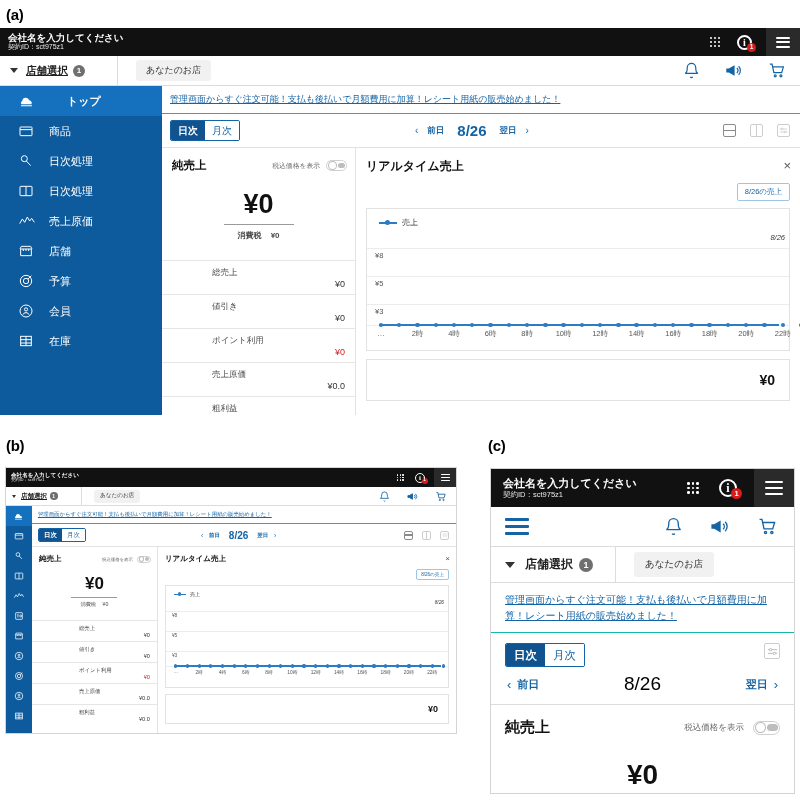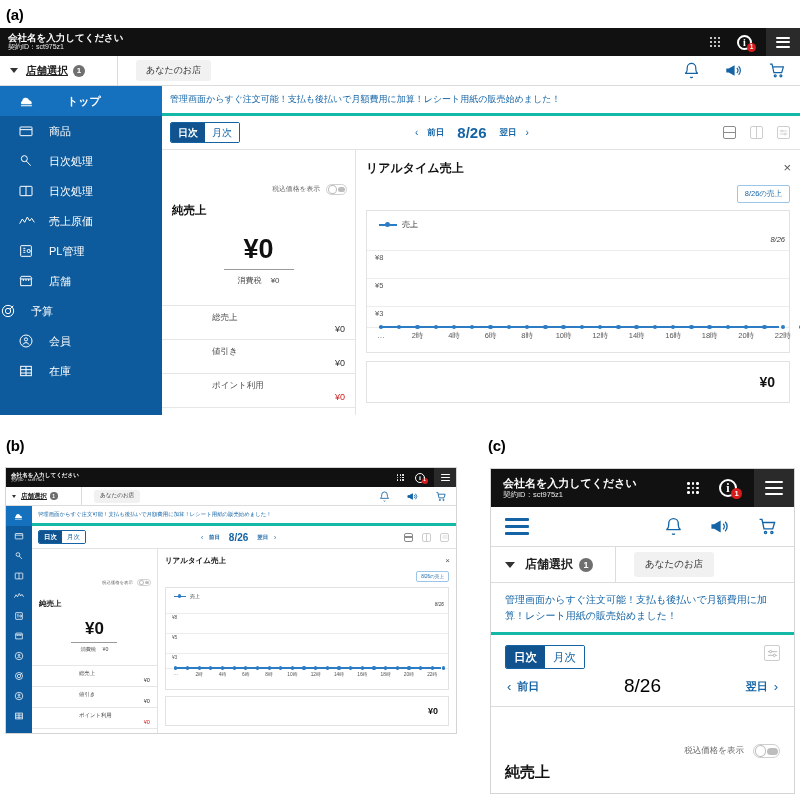--- a/index.html
+++ b/index.html
@@ -77,22 +77,22 @@
   .sidebar { background: #0d5a9c; display: flex; flex-direction: column; }
   .side-item {
     display: flex; align-items: center; color: #fff; white-space: nowrap;
   }
   .side-item.active { background: #1570bd; }
   .side-item svg { display: block; flex: none; }
 
   
   .content { background: #fff; display: flex; flex-direction: column; overflow: hidden; }
   .notice {
-    color: #1464a5; 
-    border-bottom: 3px solid #14b8a6; white-space: nowrap; overflow: hidden;
+    color: #1464a5; text-decoration: underline;
+    border-bottom: 1px solid #14b8a6; white-space: nowrap; overflow: hidden;
   }
   .notice.wrap { white-space: normal; }
 
   .period-row { display: flex; align-items: center; border-bottom: 1px solid #e2e2e2; }
   .seg { display: flex; border: 1px solid #1464a5; border-radius: 2px; overflow: hidden; }
   .seg span { display: flex; align-items: center; justify-content: center; }
   .seg .on { background: #10538f; color: #fff; font-weight: bold; }
   .seg .off { background: #fff; color: #1464a5; }
 
   .datenav { display: flex; align-items: center; justify-content: center; color: #1464a5; }
@@ -102,21 +102,21 @@
   .layout-icons { margin-left: auto; display: flex; align-items: center; }
   .li-box { border: 1.6px solid #8b8b8b; border-radius: 2px; position: relative; }
   .li-box.dim { border-color: #cdcdcd; }
   .li-box .hline { position: absolute; left: 0; right: 0; height: 1.6px; background: #8b8b8b; top: 50%; margin-top: -0.8px; }
   .li-box .vline { position: absolute; top: 0; bottom: 0; width: 1.6px; background: #cdcdcd; left: 50%; margin-left: -0.8px; }
 
   .body-split { display: flex; flex: 1; min-height: 0; }
 
   .net-panel { border-right: 1px solid #e2e2e2; display: flex; flex-direction: column; }
   .net-head { display: flex; align-items: center; justify-content: space-between; }
-  .net-title { font-weight: bold; color: #111; margin-top: 43px; }
+  .net-title { font-weight: bold; color: #111; }
   .tax-label { color: #6a6a6a; }
   .switch { background: #fff; border: 1px solid #cfcfcf; border-radius: 999px; display: flex; align-items: center; }
   .switch .knob { background: #fff; border: 1px solid #bdbdbd; border-radius: 50%; }
   .switch .track-fill { background: #bdbdbd; border-radius: 999px; }
 
   .big-amount { text-align: center; font-weight: bold; color: #111; }
   .tax-rule { border-top: 1px solid #9a9a9a; margin: 0 auto; }
   .tax-line { text-align: center; color: #4a4a4a; }
 
   .kv-row { border-top: 1px solid #e6e6e6; }
@@ -244,35 +244,27 @@
           <span style="margin-left:15px;">日次処理</span>
         </div>
         <div class="side-item" style="height:30px; padding-left:18px; font-size:11px;">
           <svg width="18" height="16" viewBox="0 0 26 24" fill="none" stroke="#fff" stroke-width="1.5">
               <path d="M2 16l4-7 3.5 5 4-8 3.5 6 3-4 4 6"></path>
             </svg>
           <span style="margin-left:13px;">売上原価</span>
         </div>
         <div class="side-item" style="height:30px; padding-left:18px; font-size:11px;">
           <svg width="16" height="16" viewBox="0 0 24 24" fill="none" stroke="#fff" stroke-width="1.5">
-              <rect x="4" y="4" width="16" height="16" rx="1"></rect>
-              <path d="M8 8h3M8 11h3M8 14h3"></path>
-              <circle cx="16" cy="12" r="2.4"></circle>
-            </svg>
-          <span style="margin-left:15px;">PL管理</span>
-        </div>
-        <div class="side-item" style="height:30px; padding-left:18px; font-size:11px;">
-          <svg width="16" height="16" viewBox="0 0 24 24" fill="none" stroke="#fff" stroke-width="1.5">
               <path d="M4 9h16v10H4z"></path>
               <path d="M3 9l2-4h14l2 4"></path>
               <path d="M8 9v3M12 9v3M16 9v3"></path>
             </svg>
           <span style="margin-left:15px;">店舗</span>
         </div>
-        <div class="side-item" style="height:30px; padding-left:0; font-size:11px;">
+        <div class="side-item" style="height:30px; padding-left:18px; font-size:11px;">
           <svg width="16" height="16" viewBox="0 0 24 24" fill="none" stroke="#fff" stroke-width="1.5">
               <circle cx="12" cy="12" r="8.5"></circle>
               <circle cx="12" cy="12" r="4"></circle>
               <path d="M15 9l5-5"></path>
             </svg>
           <span style="margin-left:15px;">予算</span>
         </div>
         <div class="side-item" style="height:30px; padding-left:18px; font-size:11px;">
           <svg width="16" height="16" viewBox="0 0 24 24" fill="none" stroke="#fff" stroke-width="1.5">
               <circle cx="12" cy="12" r="9"></circle>
@@ -331,21 +323,21 @@
               <span style="display:flex; align-items:center; gap:6px;">
                 <span class="tax-label" style="font-size:6.8px;">税込価格を表示</span>
                 <span class="switch" style="width:21px;height:11px;padding:1px;">
                   <span class="knob" style="width:9px;height:9px;"></span>
                   <span class="track-fill" style="width:8px;height:5px;margin-left:1px;"></span>
                 </span>
               </span>
             </div>
             <div class="big-amount" style="font-size:27px; margin-top:16px;">¥0</div>
             <div class="tax-rule" style="width:70px; margin-top:4px;"></div>
-            <div class="tax-line" style="font-size:8px; margin-top:5px;">
+            <div class="tax-line" style="font-size:8px; margin-top:5px;font-weight:bold;">
               <span>消費税</span>
               <span style="margin-left:7px;">¥0</span>
             </div>
 
             <div style="margin-top:19px;">
               <div class="kv-row" style="padding:6px 10px 5px 10px;">
                 <div class="kv-k" style="font-size:8.5px;">総売上</div>
                 <div class="kv-v" style="font-size:9px;">¥0</div>
               </div>
               <div class="kv-row" style="padding:6px 10px 5px 10px;">

